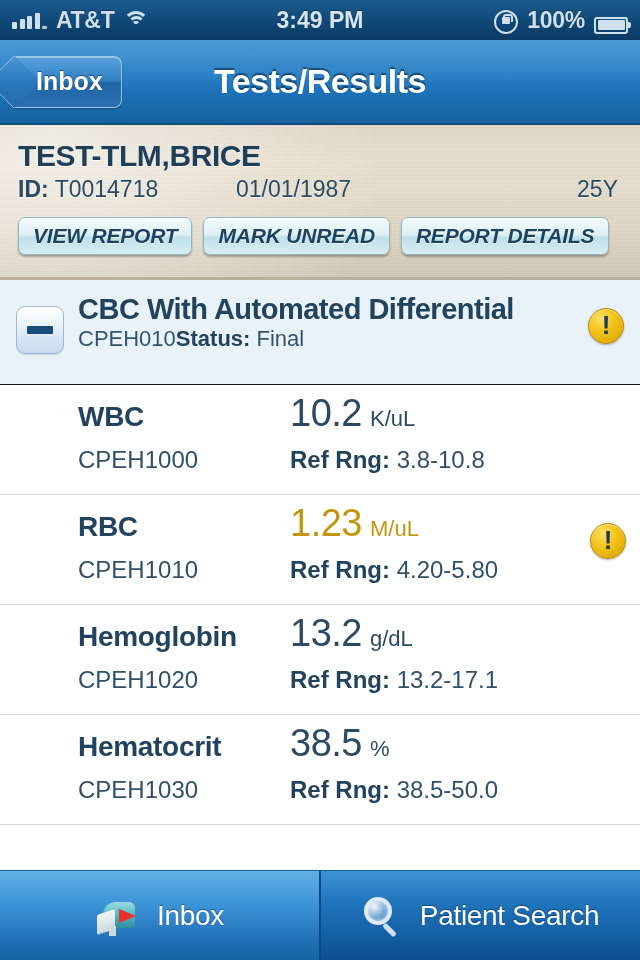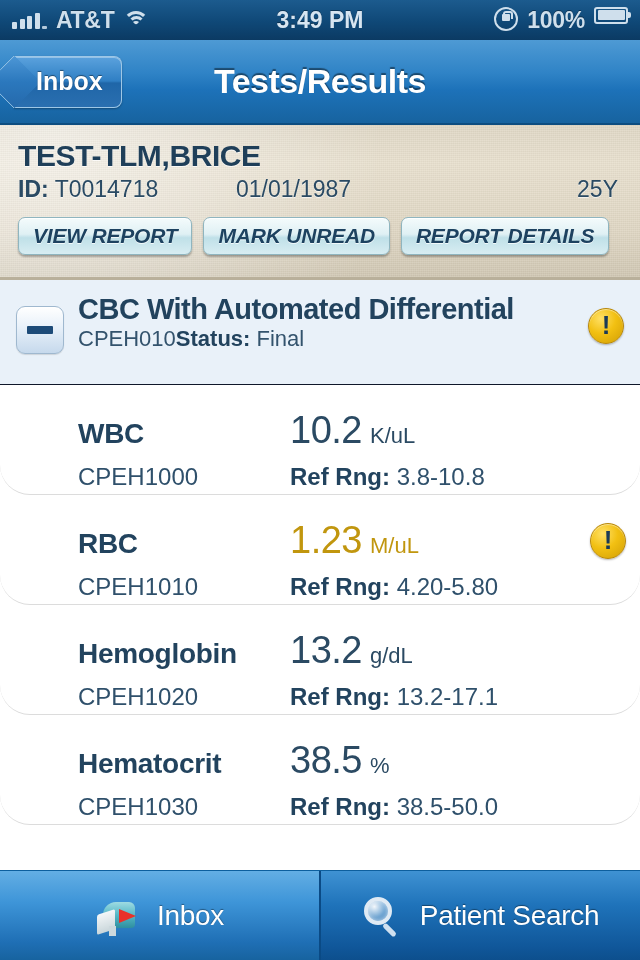--- a/index.html
+++ b/index.html
@@ -14,21 +14,21 @@
   
   .statusbar {
     height: 40px; width: 100%;
     background: linear-gradient(to bottom, #1c5b8e 0%, #0f4877 55%, #0b3a63 100%);
     display: flex; align-items: center;
     padding: 0 12px;
     color: #dfe9f2;
   }
   .sb-left { display: flex; align-items: center; gap: 9px; flex: 1 1 0; }
   .sb-center { flex: 0 0 auto; display: flex; justify-content: center; }
-  .sb-right { display: flex; align-items: flex-start; gap: 9px; flex: 1 1 0; justify-content: flex-end; }
+  .sb-right { display: flex; align-items: flex-end; gap: 9px; flex: 1 1 0; justify-content: flex-end; }
   .sb-text {
     font-size: 23px; font-weight: bold; color: #cfdfec;
     letter-spacing: -0.3px; text-shadow: 0 -1px 0 rgba(0,0,0,0.35);
   }
   .sb-time { font-size: 23px; font-weight: bold; color: #d7e5f1; text-shadow: 0 -1px 0 rgba(0,0,0,0.35); }
   .bars { display: flex; align-items: flex-end; gap: 2.5px; height: 17px; }
   .bars i { display: block; width: 5px; background: #cfdfec; border-radius: 1px; }
   .bars i:nth-child(1) { height: 7px; }
   .bars i:nth-child(2) { height: 10px; }
   .bars i:nth-child(3) { height: 13px; }
@@ -143,22 +143,22 @@
     background: radial-gradient(circle at 35% 28%, #ffe066 0%, #f2c012 45%, #d19e05 100%);
     border: 1px solid #b8880a;
     box-shadow: 0 1px 2px rgba(0,0,0,0.28), inset 0 1px 1px rgba(255,255,255,0.5);
     display: flex; align-items: center; justify-content: center;
     font-size: 26px; font-weight: bold; color: #1b3a57;
     line-height: 1; padding-bottom: 2px;
   }
   .sec-alert { position: absolute; right: 16px; top: 28px; }
 
   .row {
-    position: relative; height: 110px; padding: 24px 62px 0 0;
-    border-bottom: 1px solid #dcdcdc; background: #fff; border-radius: 30px;
+    position: relative; height: 110px; padding: 7px 62px 0 0;
+    border-bottom: 1px solid #dcdcdc; background: #fff;
   }
   .row-top { display: flex; align-items: baseline; }
   .row-bot { display: flex; align-items: baseline; margin-top: 11px; }
   .cell-name {
     width: 290px; padding-left: 78px;
     font-size: 28px; font-weight: bold; color: #22435e; letter-spacing: -0.3px;
   }
   .cell-code {
     width: 290px; padding-left: 78px;
     font-size: 24px; color: #2f506b;

